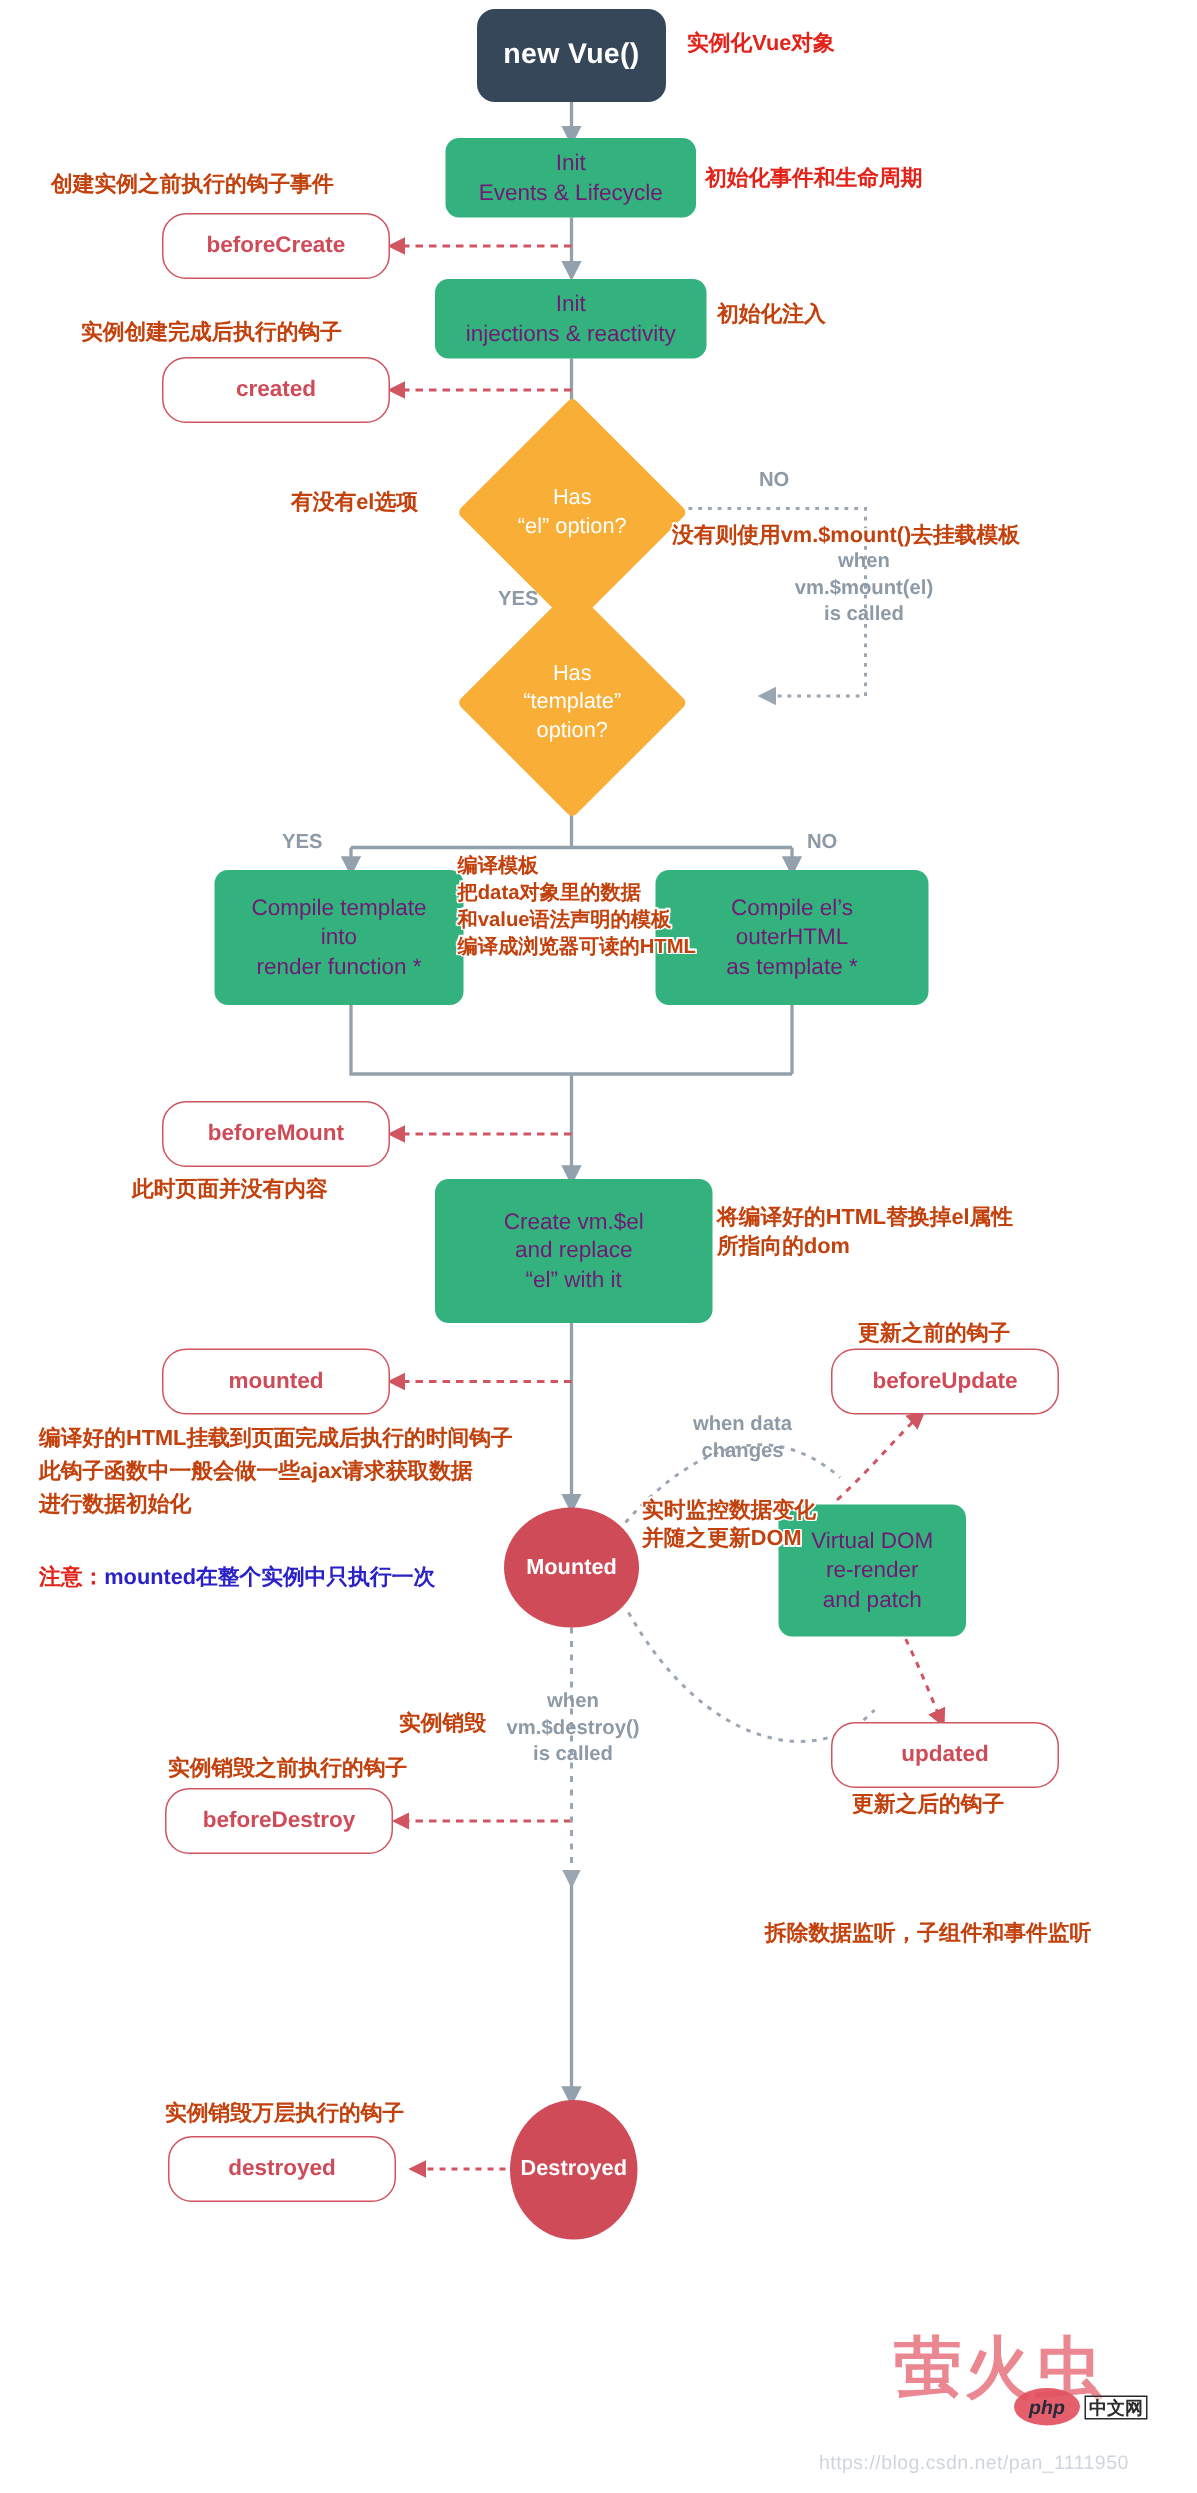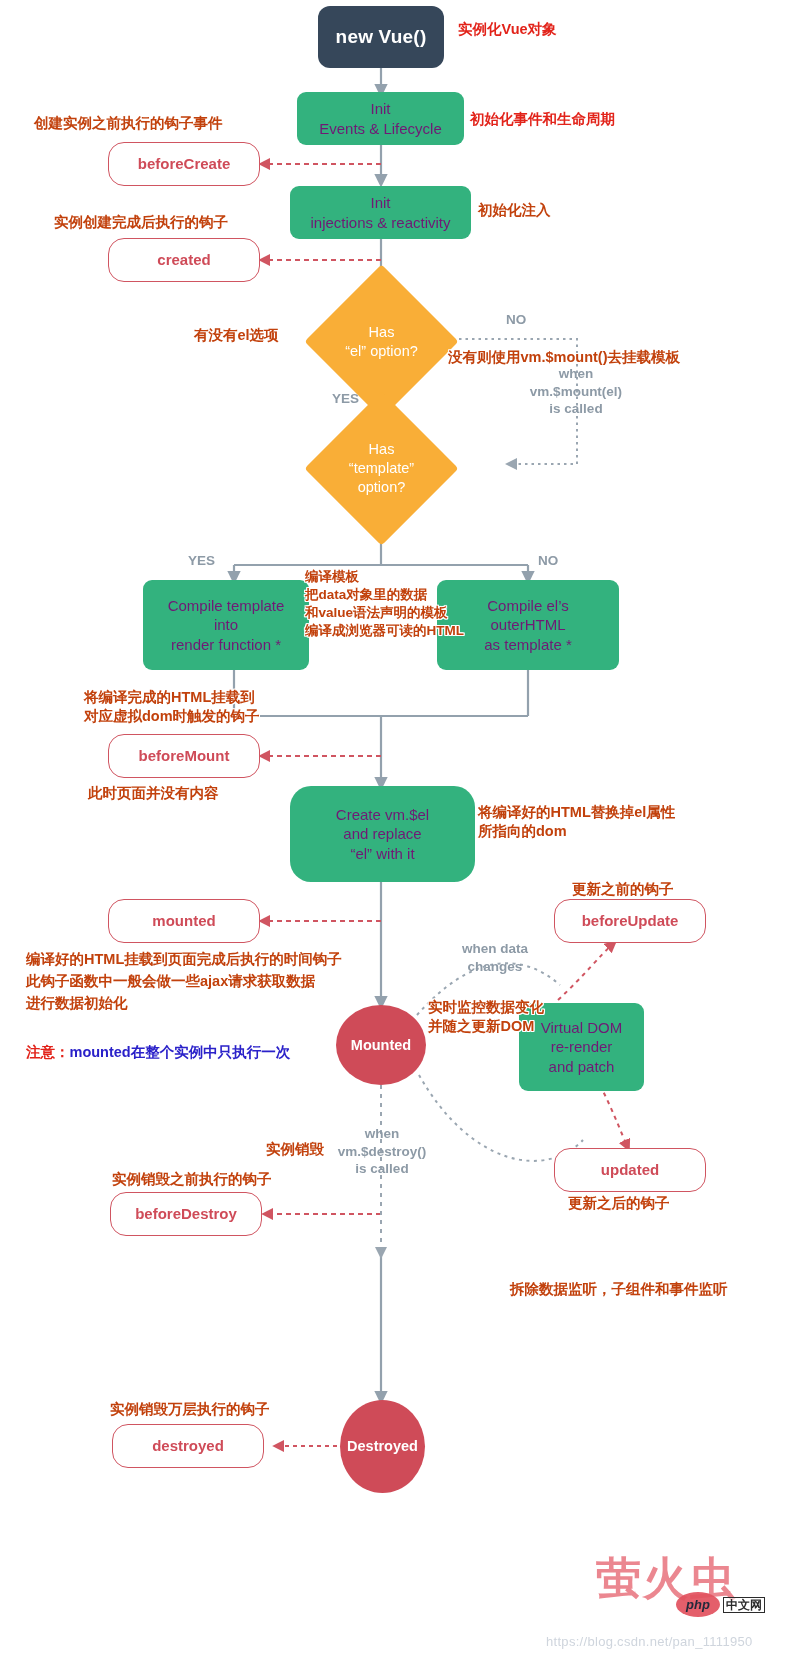--- a/index.html
+++ b/index.html
@@ -245,21 +245,21 @@
   </div>
 
   <div class="node n-green" style="left:143px;top:580px;width:166px;height:90px;">Compile template
 into
 render function *</div>
 
   <div class="node n-green" style="left:437px;top:580px;width:182px;height:90px;">Compile el’s
 outerHTML
 as template *</div>
 
-  <div class="node n-green" style="left:290px;top:786px;width:185px;height:96px;border-radius:21px;">Create vm.$el
+  <div class="node n-green" style="left:290px;top:786px;width:185px;height:96px;">Create vm.$el
 and replace
 “el” with it</div>
 
   <div class="node n-red-circle" style="left:336px;top:1005px;width:90px;height:80px;">Mounted</div>
 
   <div class="node n-green" style="left:519px;top:1003px;width:125px;height:88px;">Virtual DOM
 re-render
 and patch</div>
 
 
@@ -312,22 +312,20 @@
 
   <div class="lbl lbl-cn" style="left:194px;top:326px;">有没有el选项</div>
 
   <div class="lbl lbl-cn" style="left:448px;top:348px;">没有则使用vm.$mount()去挂载模板</div>
 
   <div class="lbl lbl-cn" style="left:305px;top:568px;font-size:13.5px;line-height:1.34;">编译模板
 把data对象里的数据
 和value语法声明的模板
 编译成浏览器可读的HTML</div>
 
-  <div class="lbl lbl-cn" style="left:84px;top:688px;">将编译完成的HTML挂载到
-对应虚拟dom时触发的钩子</div>
 
   <div class="lbl lbl-cn" style="left:88px;top:784px;">此时页面并没有内容</div>
 
   <div class="lbl lbl-cn" style="left:478px;top:803px;">将编译好的HTML替换掉el属性
 所指向的dom</div>
 
   <div class="lbl lbl-cn" style="left:26px;top:950px;">编译好的HTML挂载到页面完成后执行的时间钩子</div>
 
   <div class="lbl lbl-cn" style="left:26px;top:972px;">此钩子函数中一般会做一些ajax请求获取数据</div>
 

